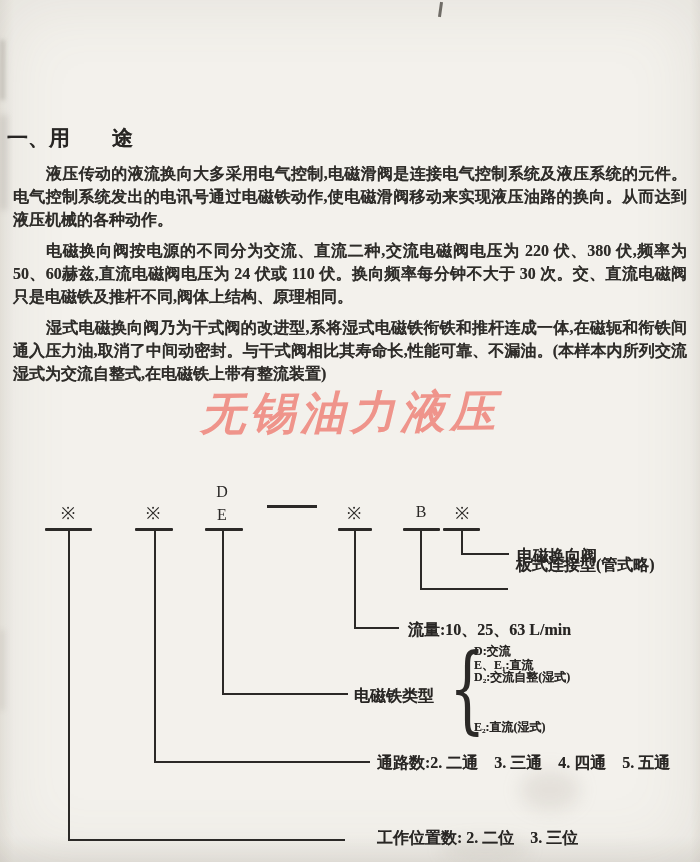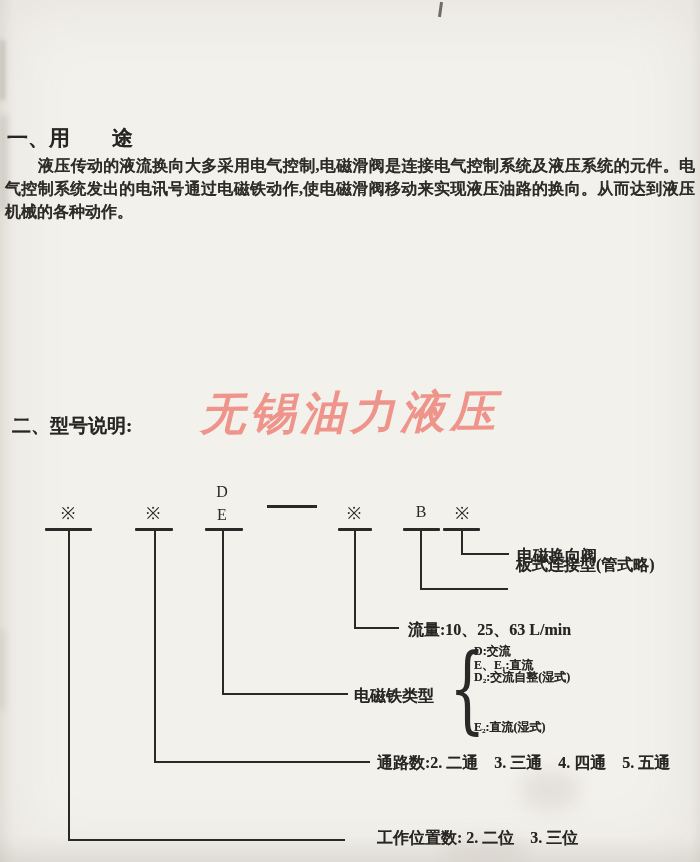--- a/index.html
+++ b/index.html
@@ -29,21 +29,21 @@
     position:absolute;left:7px;
     font-weight:bold;color:#282624;white-space:pre;
     text-shadow:0 0 0.6px rgba(38,36,34,0.6);
   }
   .h1{top:124px;font-size:21px;}
   .h2{top:413px;left:12px;font-size:19px;}
   .bodywrap{
     position:absolute;left:5px;top:154px;width:690px;
   }
   .bodywrap p{
-    margin:0;font-size:16px;line-height:23px;font-weight:bold;
+    margin:8px;font-size:16px;line-height:23px;font-weight:bold;
     text-align:justify;text-indent:33px;color:#2e2c29;
     text-shadow:0 0 0.6px rgba(42,40,36,0.55);
   }
   .bodywrap p.note{margin-top:6px;text-align:left;}
   .wm{
     position:absolute;color:#ef8d83;white-space:nowrap;z-index:5;
     font-family:"Liberation Serif","DejaVu Serif",serif;
   }
   .wm1{left:200px;top:383px;font-size:45px;font-weight:bold;font-style:italic;letter-spacing:5px;transform:rotate(-0.5deg);opacity:0.92;}
   .wm2{left:194px;top:436px;font-size:45px;letter-spacing:3px;opacity:0.92;}
@@ -81,25 +81,26 @@
   <div class="art a3"></div>
   <div class="art a4"></div>
   <div class="art a5"></div>
   <div class="art a6"></div>
 
 
   <div class="h-sec h1">一、用　　途</div>
 
   <div class="bodywrap">
     <p>液压传动的液流换向大多采用电气控制,电磁滑阀是连接电气控制系统及液压系统的元件。电气控制系统发出的电讯号通过电磁铁动作,使电磁滑阀移动来实现液压油路的换向。从而达到液压机械的各种动作。</p>
+    <p>电磁换向阀按电源的不同分为交流、直流二种,交流电磁阀电压为 220 伏、380 伏,频率为 50、60赫兹,直流电磁阀电压为 24 伏或 110 伏。换向频率每分钟不大于 30 次。交、直流电磁阀只是电磁铁及推杆不同,阀体上结构、原理相同。</p>
+    <p>湿式电磁换向阀乃为干式阀的改进型,系将湿式电磁铁衔铁和推杆连成一体,在磁轭和衔铁间通入压力油,取消了中间动密封。与干式阀相比其寿命长,性能可靠、不漏油。(本样本内所列交流湿式为交流自整式,在电磁铁上带有整流装置)</p>
   </div>
 
   <div class="wm wm1">无锡油力液压</div>
 
-  <div class="h-sec h2">二、型号说明:</div>
 
   <div>
 
     <span class="sym" style="left:68px;top:501px">※</span>
     <span class="sym" style="left:153px;top:501px">※</span>
     <span class="sym" style="left:222px;top:483px;font-size:16px">D</span>
     <span class="sym" style="left:222px;top:506px;font-size:16px">E</span>
     <div class="ln" style="left:267px;top:505px;width:50px;height:2.5px"></div>
     <span class="sym" style="left:354px;top:501px">※</span>
     <span class="sym" style="left:421px;top:503px;font-size:16px">B</span>

